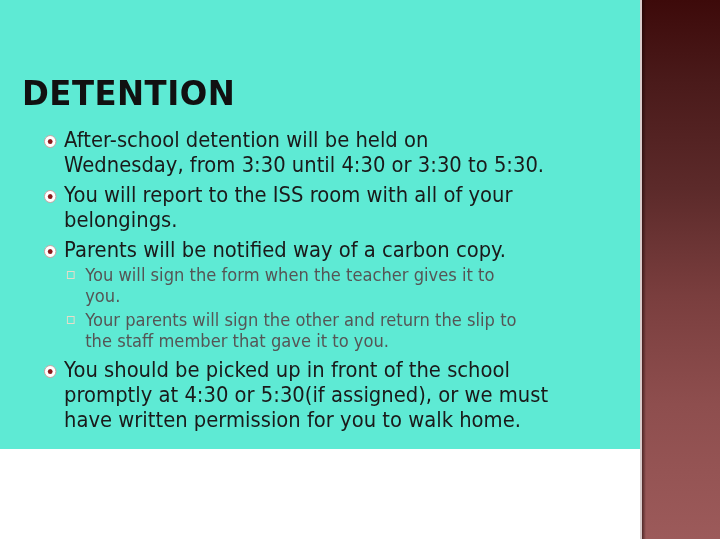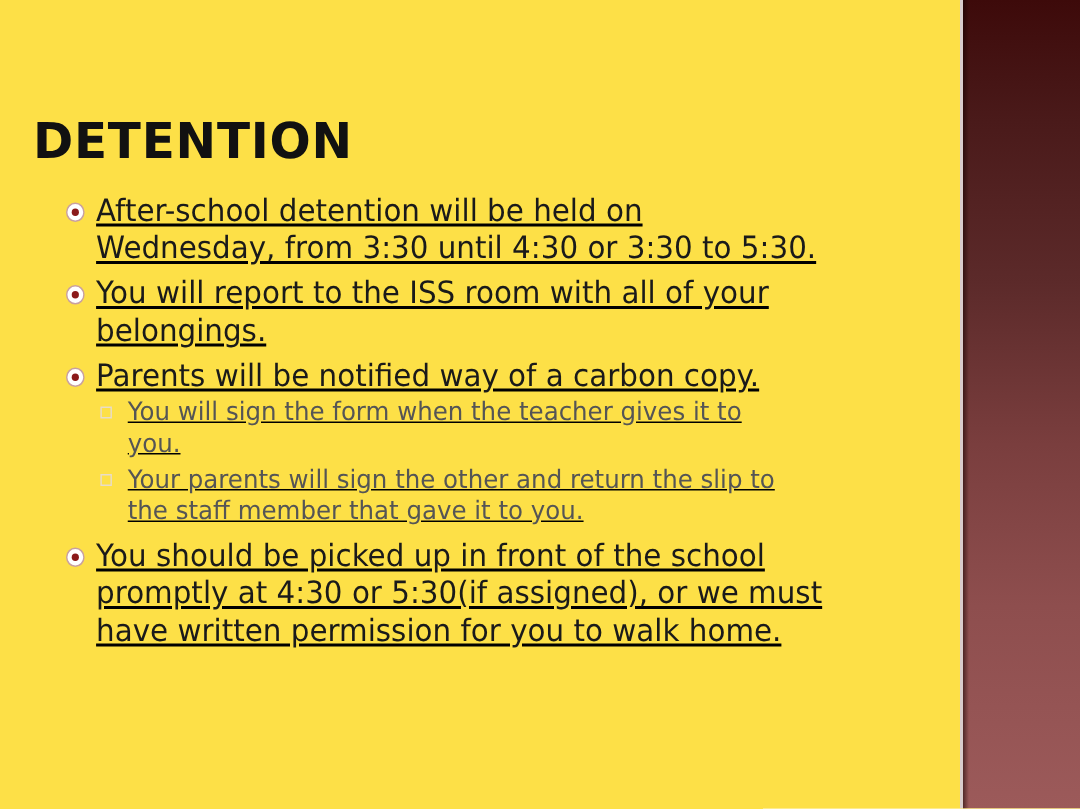--- a/index.html
+++ b/index.html
@@ -1,37 +1,37 @@
 <!DOCTYPE html>
 <html><head>
 <meta charset="utf-8">
 <style>
   html, body { margin: 0; padding: 0; }
   body {
     width: 720px; height: 539px; overflow: hidden; position: relative;
     background: #ffffff;
     font-family: "DejaVu Sans", sans-serif;
   }
-  .slide { position: absolute; left: 0; top: 0; width: 720px; height: 539px; background: #fde047; }
+  .slide { position: absolute; left: 0; top: 0; width: 720px; height: 449px; background: #5eead4; }
   .side-band {
     position: absolute; left: 642px; top: 0; width: 78px; height: 539px;
     background: linear-gradient(to bottom, #3d0a0a 0%, #4a1a1a 15%, #5c2a2a 35%, #7a3e3e 55%, #8e4e4e 75%, #9c5a5a 100%);
   }
   .side-band::before {
     content: ""; position: absolute; left: 0; top: 0; width: 4px; height: 100%;
     background: linear-gradient(to right, rgba(20,0,0,0.55), rgba(20,0,0,0));
   }
   .side-edge { position: absolute; left: 640px; top: 0; width: 2px; height: 539px; background: #d9cccc; }
   .title {
     position: absolute; left: 22px; top: 74px;
     font-family: "DejaVu Sans", sans-serif; font-weight: bold;
     font-size: 33px; letter-spacing: 0.5px; color: #111111;
     transform: scaleX(0.98); transform-origin: left;
   }
-  .content { position: absolute; left: 44px; top: 128px; width: 590px; text-decoration: underline; }
+  .content { position: absolute; left: 44px; top: 128px; width: 590px; }
   .bullet {
     position: relative; padding-left: 21px;
     font-size: 20.5px; line-height: 25px; color: #1a1a1a;
     margin-bottom: 4px;
     transform: scaleX(0.955); transform-origin: left;
     white-space: nowrap;
   }
   .bullet .mark {
     position: absolute; left: 0; top: 7px; width: 13px; height: 13px;
     border-radius: 50%; border: 1.5px solid #c9a0a0; box-sizing: border-box;

